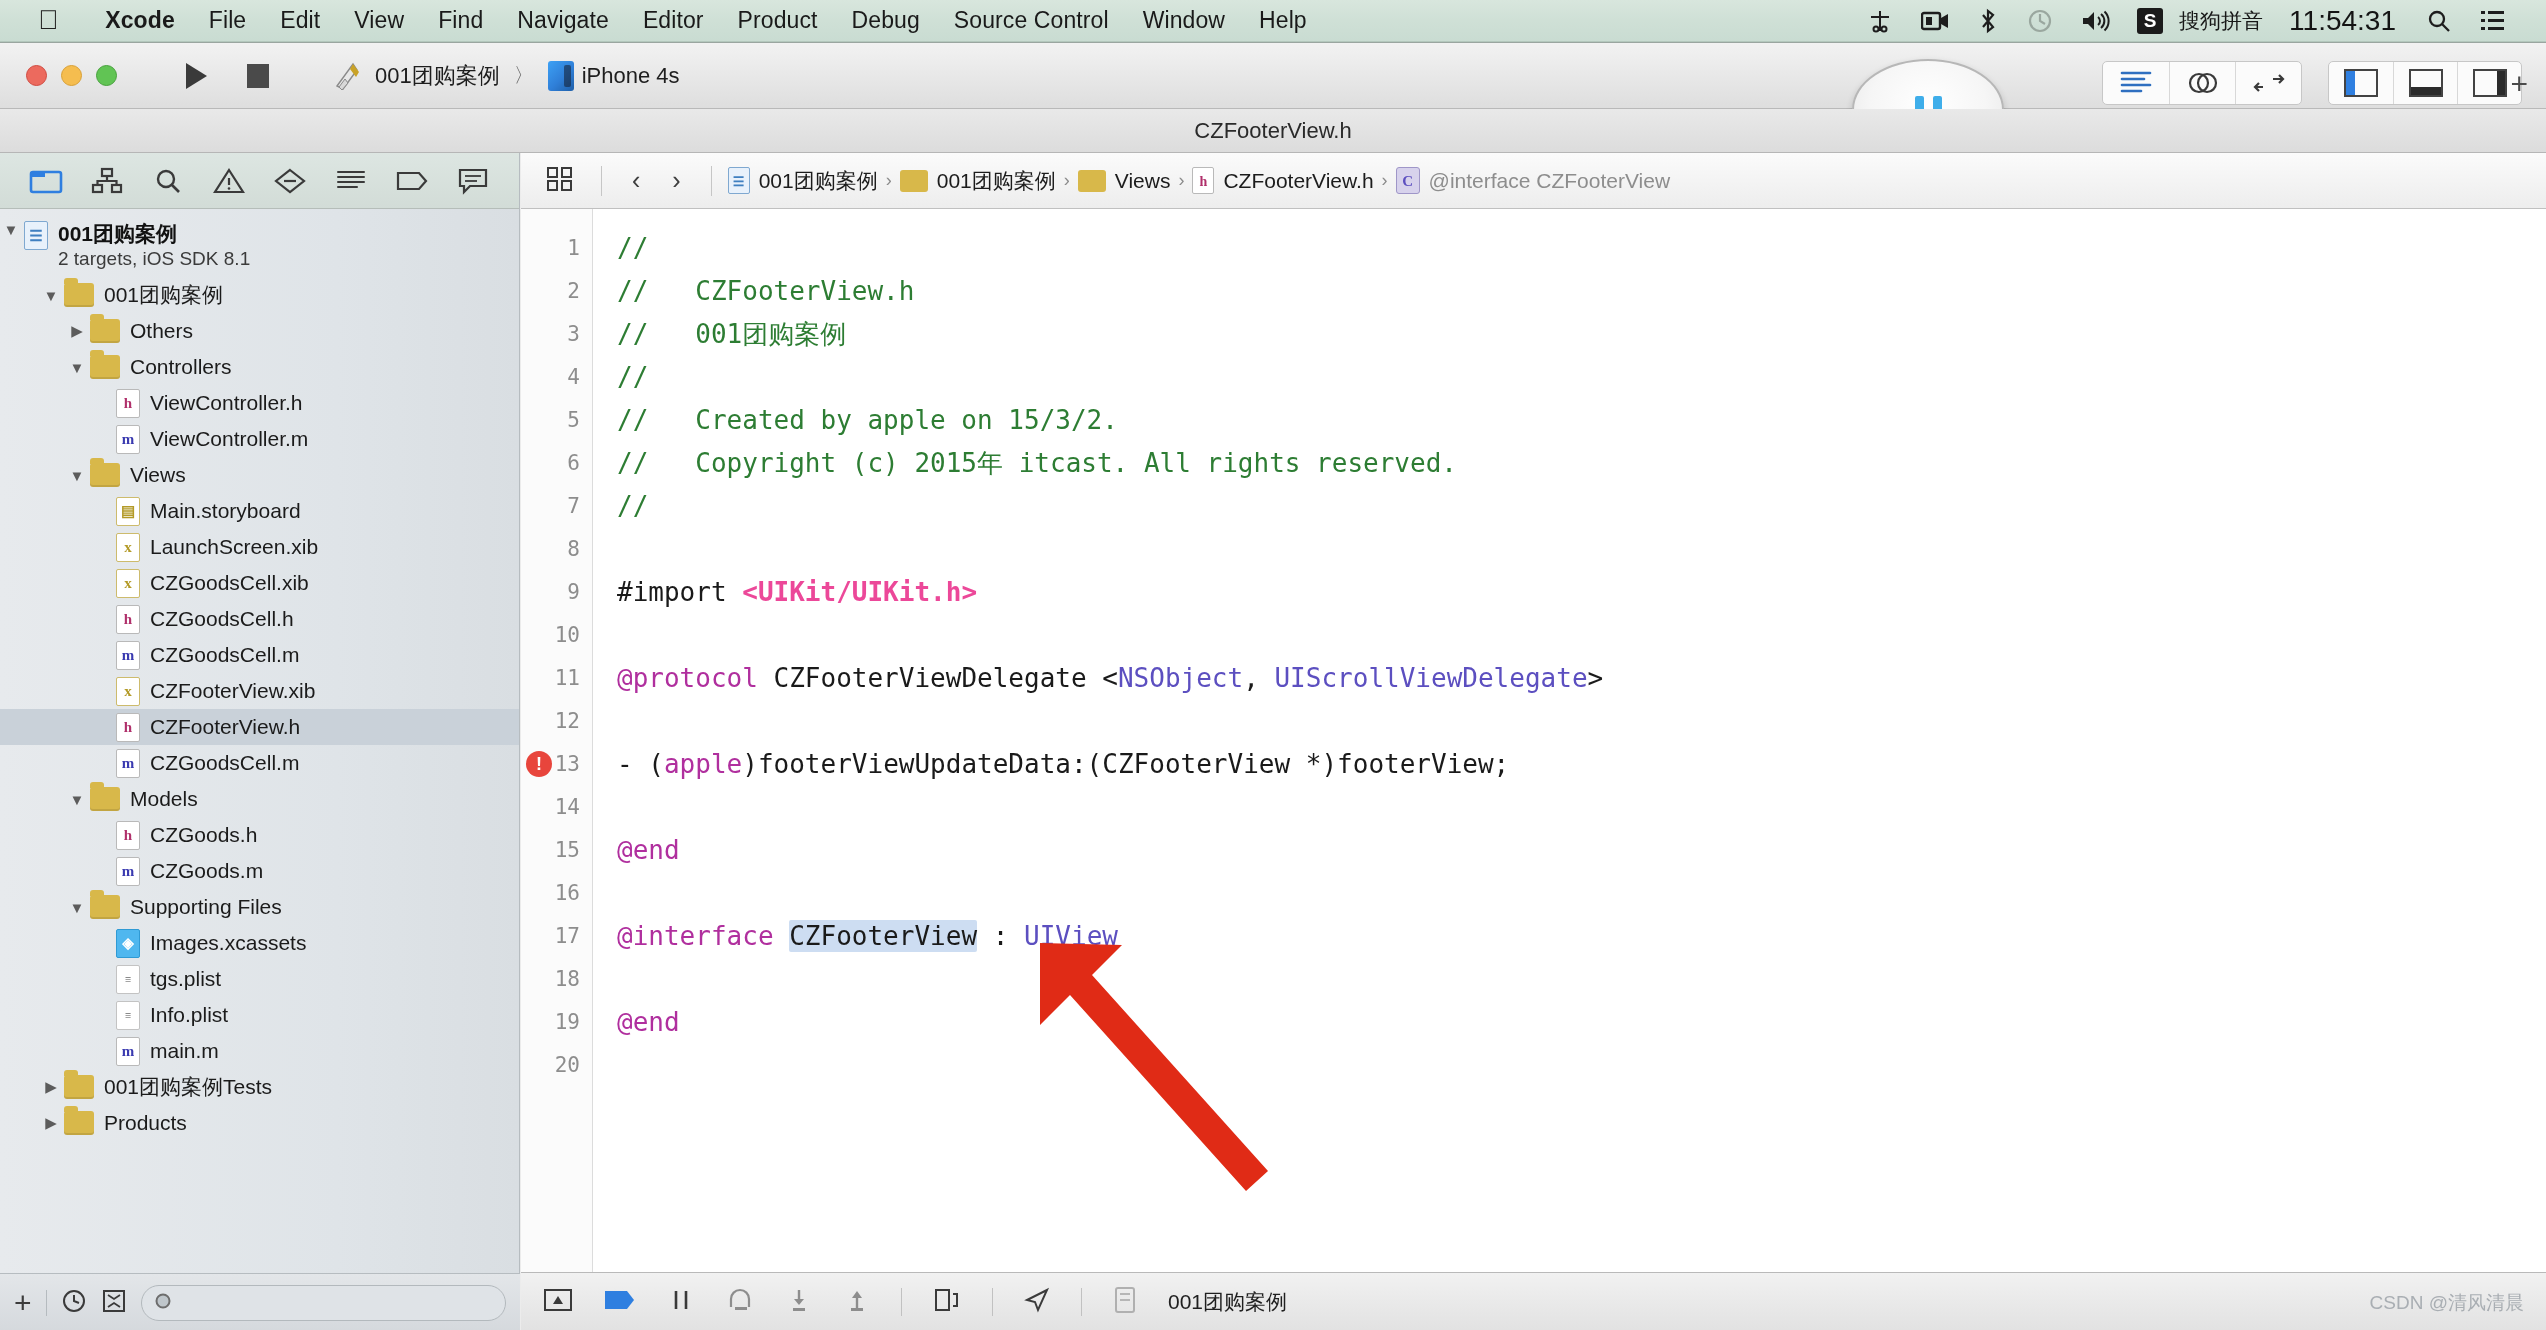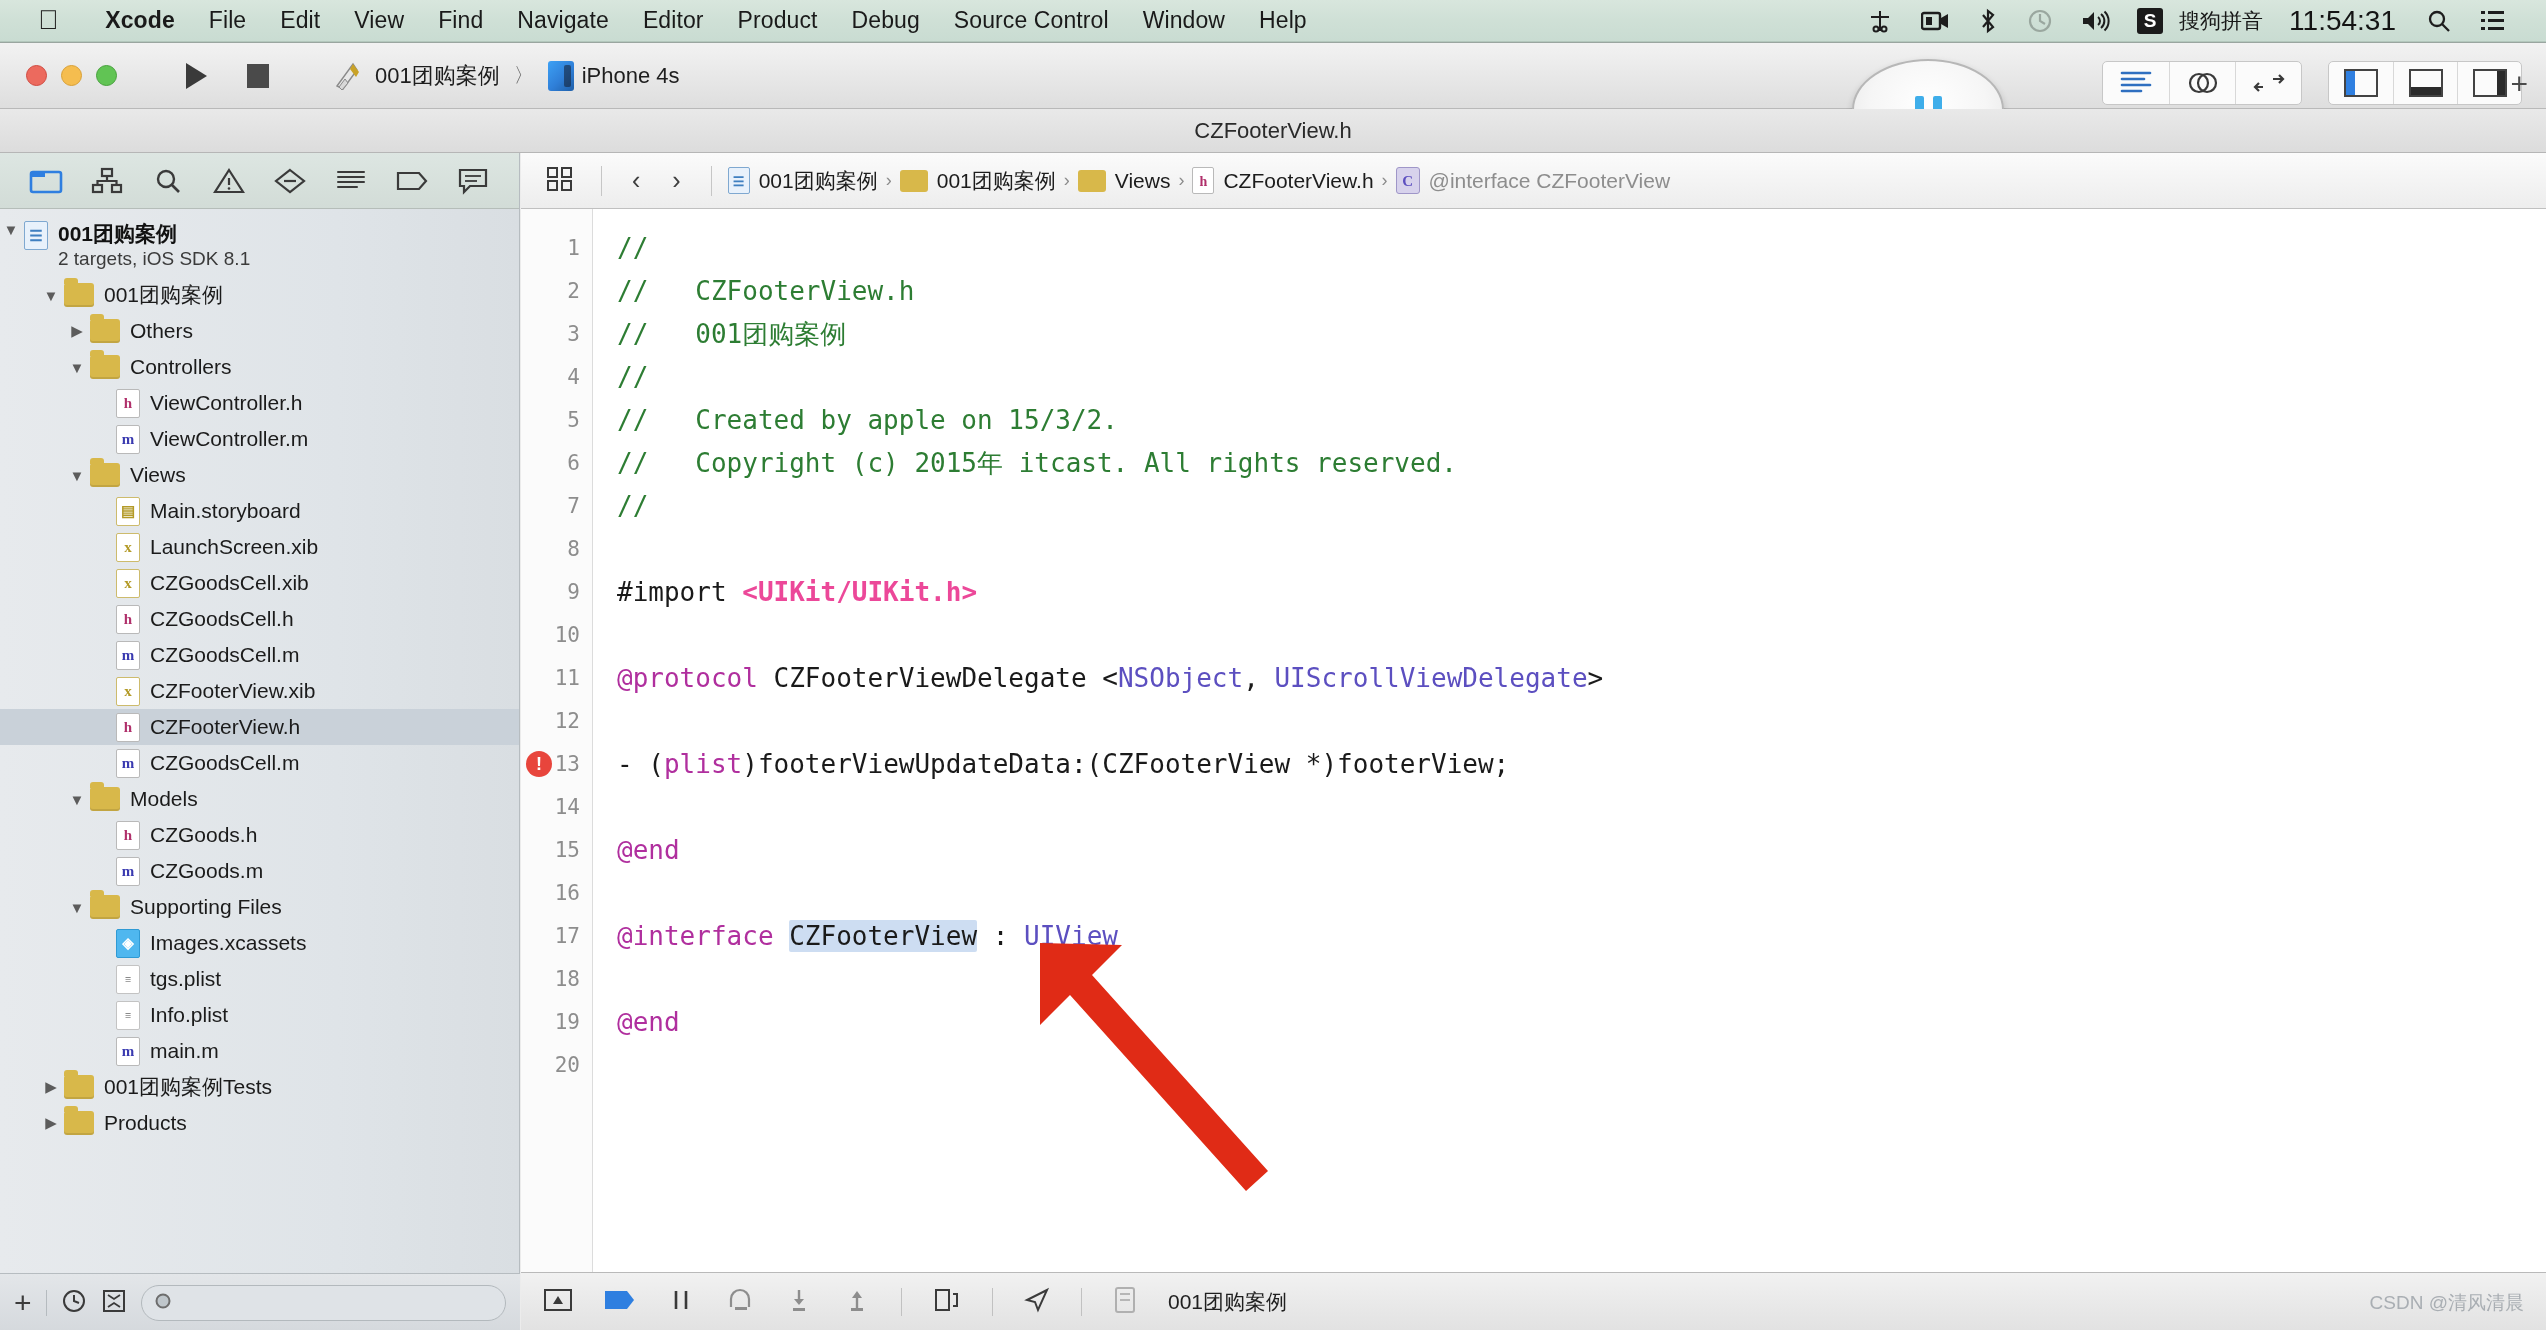--- a/index.html
+++ b/index.html
@@ -783,21 +783,21 @@
             <div class="cl"><span class="cm">//   001团购案例</span></div>
             <div class="cl"><span class="cm">//</span></div>
             <div class="cl"><span class="cm">//   Created by apple on 15/3/2.</span></div>
             <div class="cl"><span class="cm">//   Copyright (c) 2015年 itcast. All rights reserved.</span></div>
             <div class="cl"><span class="cm">//</span></div>
             <div class="cl">&nbsp;</div>
             <div class="cl"><span class="pln">#import </span><span class="str">&lt;UIKit/UIKit.h&gt;</span></div>
             <div class="cl">&nbsp;</div>
             <div class="cl"><span class="kw">@protocol</span><span class="pln"> CZFooterViewDelegate &lt;</span><span class="typ">NSObject</span><span class="pln">, </span><span class="typ">UIScrollViewDelegate</span><span class="pln">&gt;</span></div>
             <div class="cl">&nbsp;</div>
-            <div class="cl"><span class="pln">- (</span><span class="kw">plist</span><span class="pln">)footerViewUpdateData:(CZFooterView *)footerView;</span></div>
+            <div class="cl"><span class="pln">- (</span><span class="kw">apple</span><span class="pln">)footerViewUpdateData:(CZFooterView *)footerView;</span></div>
             <div class="cl">&nbsp;</div>
             <div class="cl"><span class="kw">@end</span></div>
             <div class="cl">&nbsp;</div>
             <div class="cl"><span class="kw">@interface</span><span class="pln"> </span><span class="pln hl">CZFooterView</span><span class="pln"> : </span><span class="typ">UIView</span></div>
             <div class="cl">&nbsp;</div>
             <div class="cl"><span class="kw">@end</span></div>
             <div class="cl">&nbsp;</div>
           </div>
       </div>
 

